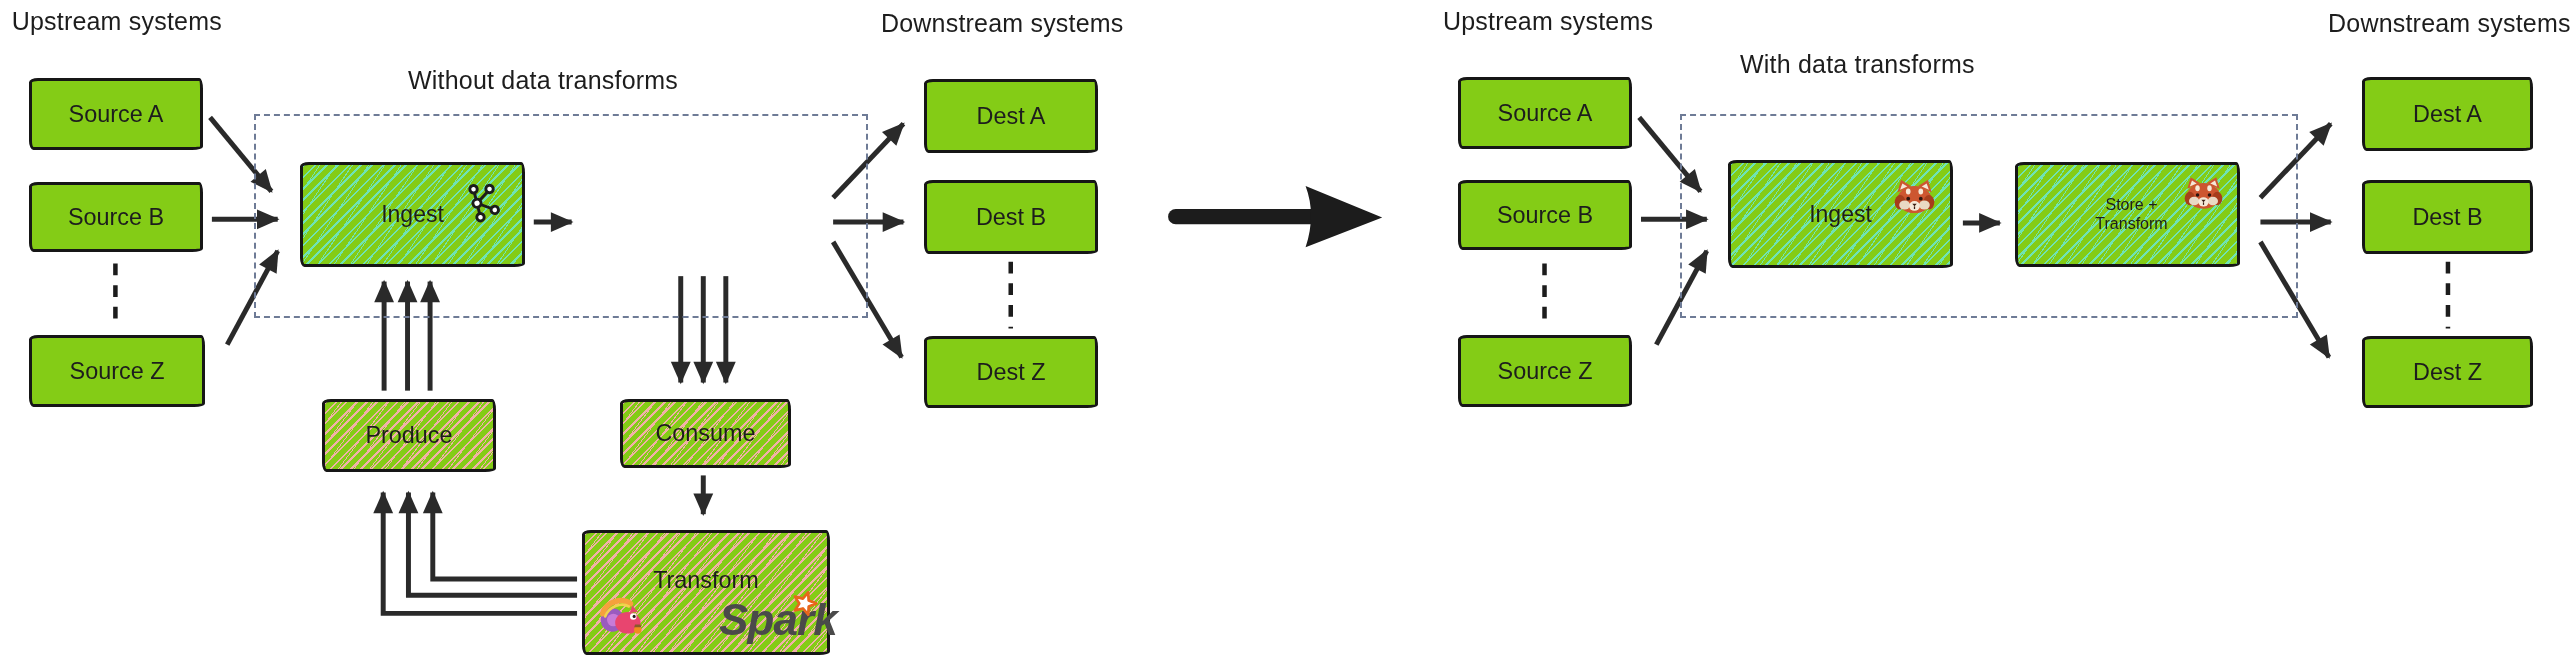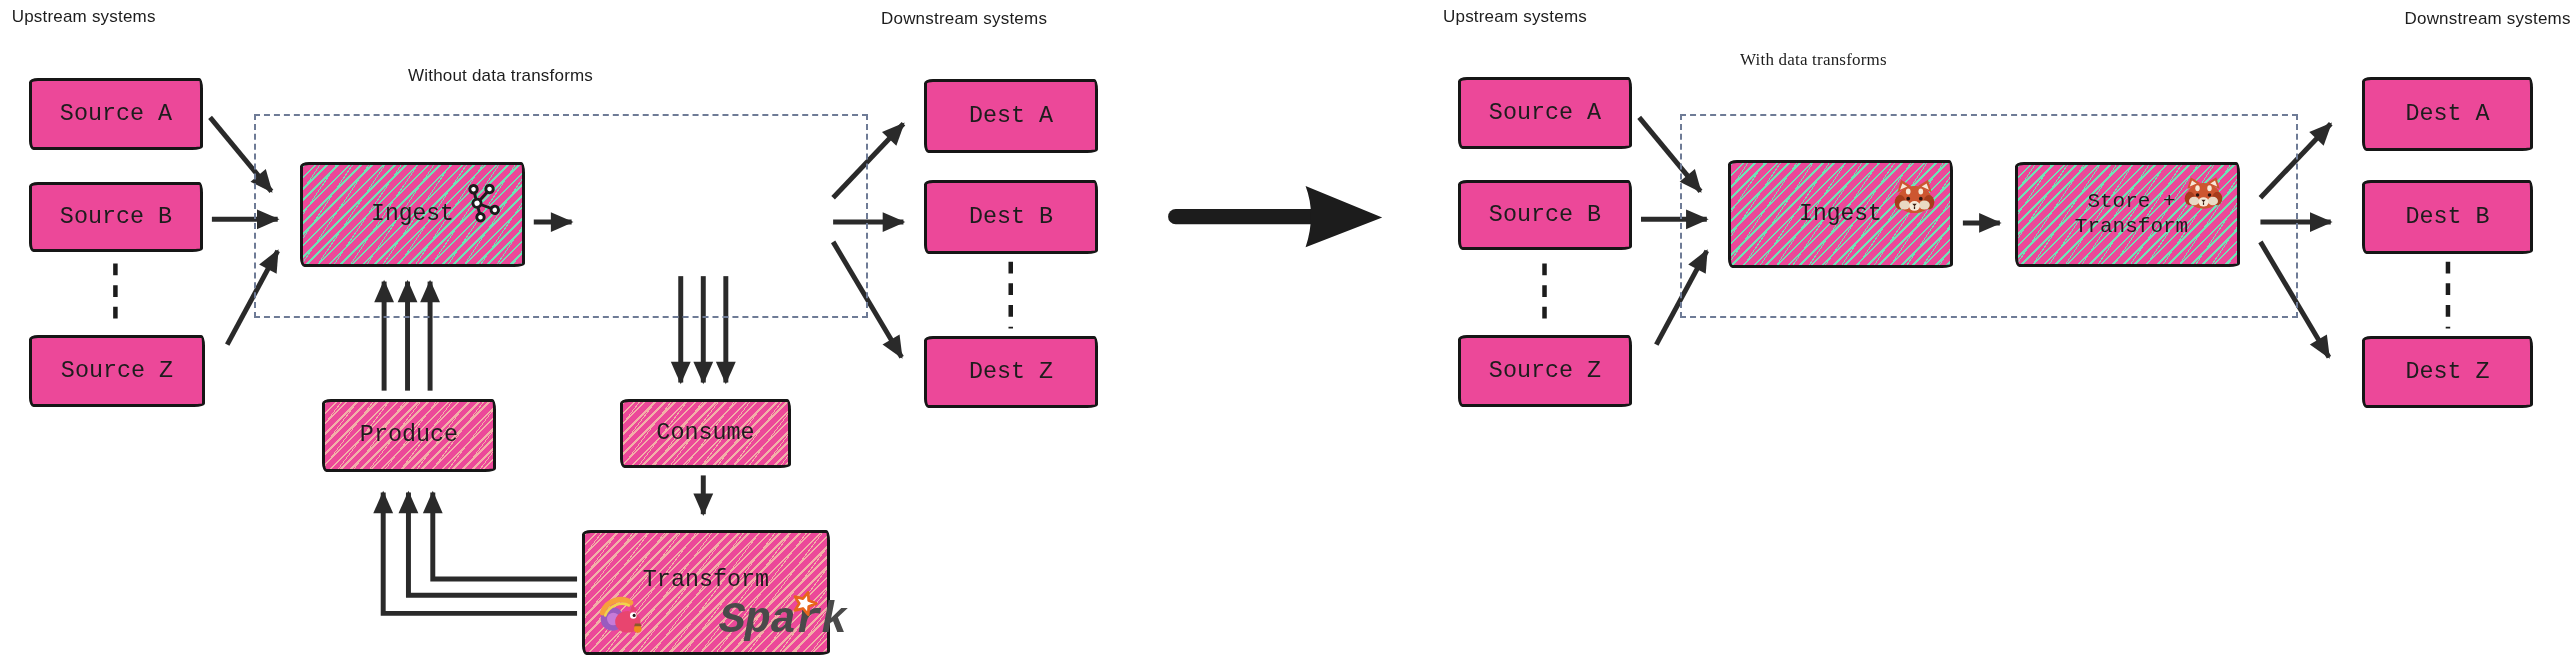--- a/index.html
+++ b/index.html
@@ -6,34 +6,33 @@
   .canvas{
     position:relative;
     width:2576px;height:665px;
     background:#ffffff;
     font-family:"Liberation Sans", sans-serif;
     color:var(--ink,#1d1d1d);
     overflow:hidden;
   }
   .title{
     position:absolute;
-    font-size:17px;
+    font-size:25px;
     letter-spacing:0.2px;
     white-space:nowrap;
     color:var(--ink,#1d1d1d);
   }
   .box{
     position:absolute;
     display:flex;align-items:center;justify-content:center;text-align:center;
-    background:#ec4899;
+    background:#84cc16;
     border:3.2px solid #161616;
     border-radius:9px 3.6px 10.8px 4.5px / 4.5px 10.8px 3.6px 9px;
     font-size:23.4px;
     box-sizing:border-box;
-    font-family:Liberation Mono, monospace;
   }
   .box .lbl{position:relative;z-index:2;line-height:1.15;}
   .hatch-teal{
     background-image:
       repeating-linear-gradient(135deg, var(--teal-hatch,#6fe3b5) 0 1.8px, transparent 1.8px 8px),
       repeating-linear-gradient(124deg, var(--teal-hatch,#6fe3b5) 0 0.9px, transparent 0.9px 13.5px);
   }
   .hatch-pink{
     background-image:
       repeating-linear-gradient(135deg, var(--pink-hatch,#f2b0a8) 0 1.8px, transparent 1.8px 7.2px),
@@ -53,21 +52,21 @@
   .corner-icon{position:absolute;z-index:3;}
   .spark-wrap{
     position:absolute;right:9px;bottom:7.2px;width:99px;height:49px;z-index:3;
   }
   .spark-text{
     position:absolute;left:0;bottom:0;
     font-size:44px;font-weight:700;font-style:italic;letter-spacing:-0.9px;
     color:var(--spark-text,#4a4a4a);
   }
   .spark-star{position:absolute;right:0;top:-5.4px;}
-  .st-lines{font-size:21px;line-height:1.2;margin-left:8px;}
+  .st-lines{font-size:16px;line-height:1.2;margin-left:8px;}
 </style>
 </head>
 <body>
 
 <div class="canvas">
 
   <svg class="arrows" width="2576" height="665" viewBox="0 0 2857 737">
     <defs>
       <marker id="ah" markerUnits="userSpaceOnUse" markerWidth="34" markerHeight="30" refX="25" refY="13" orient="auto">
         <path d="M2,2 L27,13 L2,24 Z" fill="#2a2a2a"></path>
@@ -113,21 +112,21 @@
     <line class="ellipsis" x1="1713" y1="292" x2="1713" y2="362"></line>
     <line class="ellipsis" x1="2715" y1="290" x2="2715" y2="364"></line>
   </svg>
 
   <div class="title" style="left:11.7px;top:7.2px;">Upstream systems</div>
   <div class="title" style="left:881px;top:9px;">Downstream systems</div>
   <div class="title" style="left:408px;top:50px;margin-top:16px;">Without data transforms</div>
 
   <div class="title" style="left:1443px;top:7.2px;">Upstream systems</div>
   <div class="title" style="right:5.4px;top:9px;">Downstream systems</div>
-  <div class="title" style="left:1740px;top:50px;font-family:Liberation Serif, serif;">With data transforms</div>
+  <div class="title" style="left:1740px;top:50px;">With data transforms</div>
 
   <div class="boundary" style="left:254px;top:114px;width:614px;height:204px;"></div>
   <div class="boundary" style="left:1680px;top:114px;width:618px;height:204px;"></div>
 
   <div class="box" style="left:29px;top:78px;width:174px;height:72px;">
     <span class="lbl">Source A</span>
   </div>
   <div class="box" style="left:29px;top:182px;width:174px;height:70px;">
     <span class="lbl">Source B</span>
   </div>

